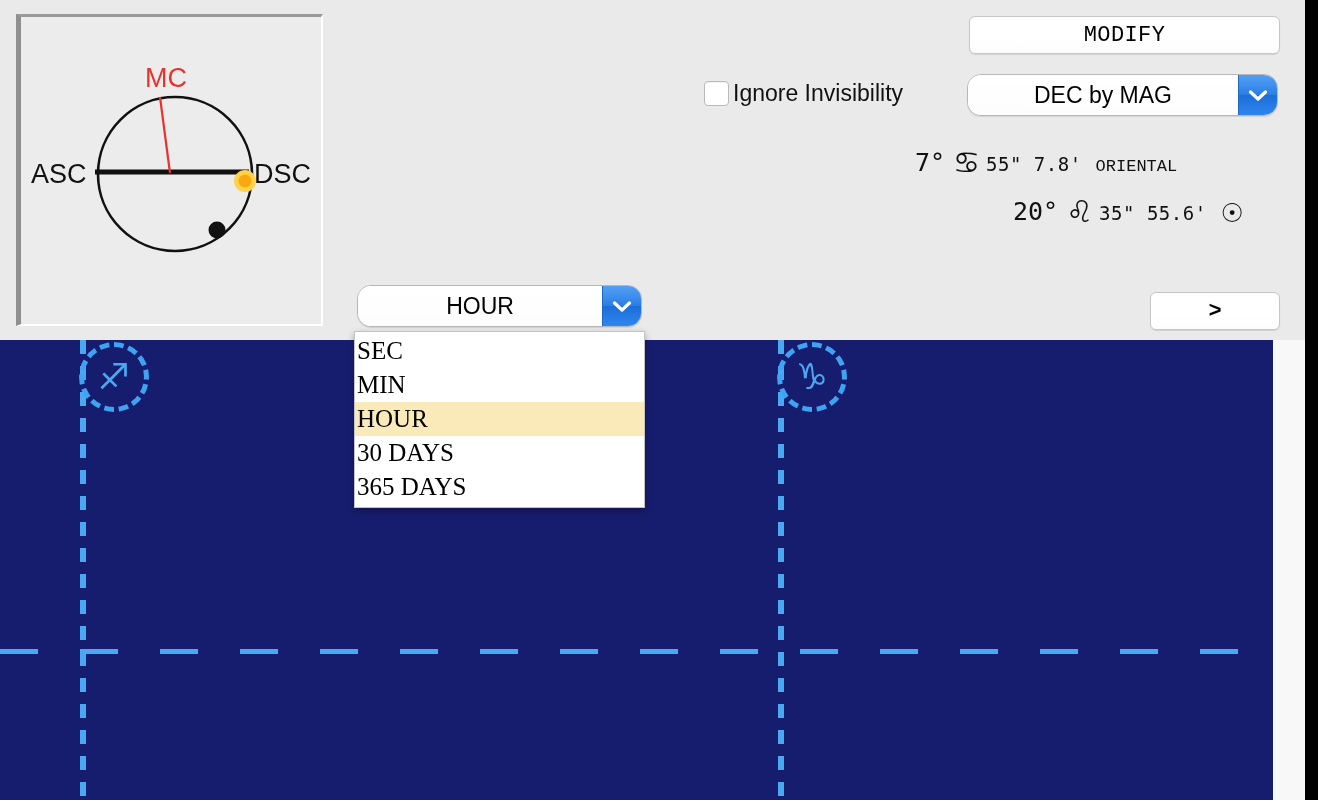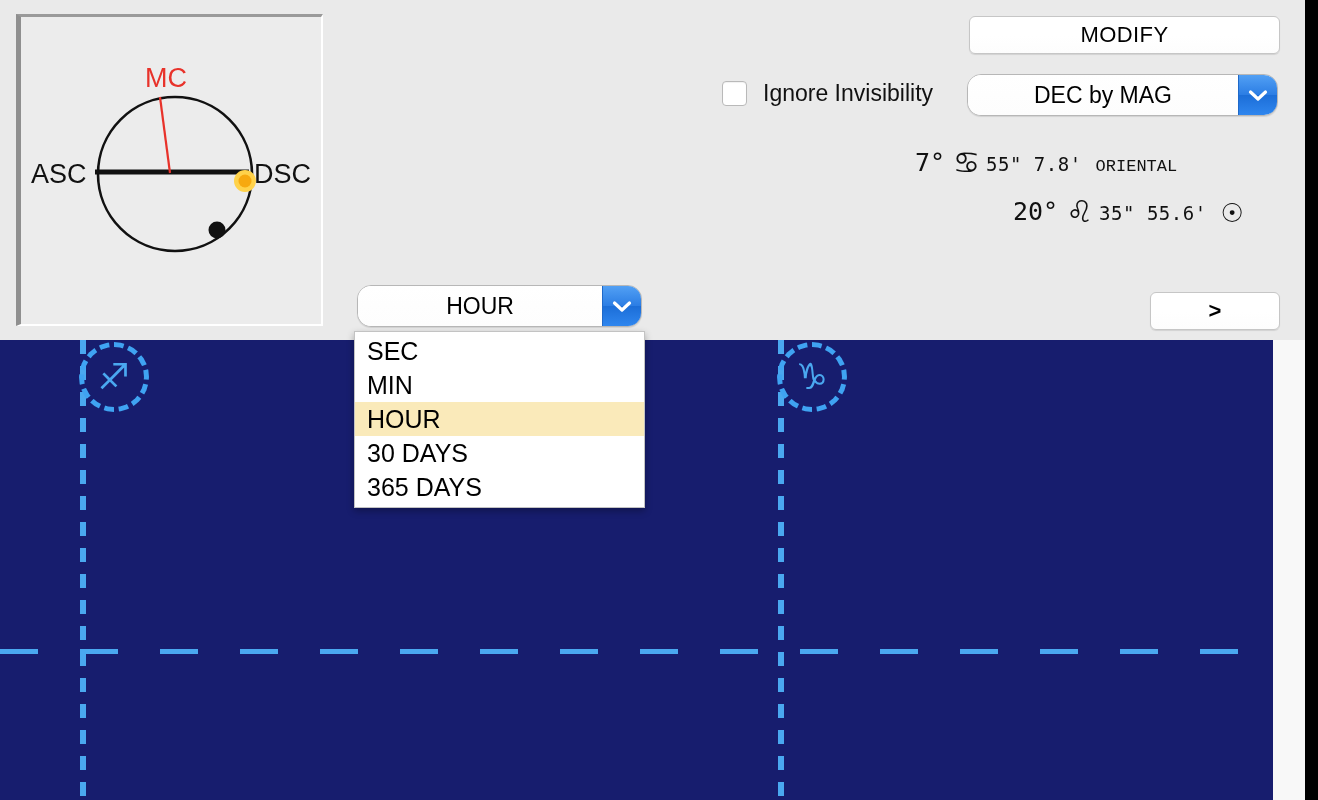--- a/index.html
+++ b/index.html
@@ -49,21 +49,21 @@
   #wheel-svg { display:block; }
 
   
   .btn {
     background: linear-gradient(to bottom, #ffffff 0%, #ffffff 52%, #fdfdfd 100%);
     border: 1px solid #c6c6c6;
     border-radius: 6px;
     box-shadow: 0 1px 1px rgba(0,0,0,0.10);
     color: #000;
     text-align: center;
-    font-family: Liberation Sans, sans-serif;
+    font-family: Liberation Mono, monospace;
     cursor: default;
     display: flex;
     align-items: center;
     justify-content: center;
     box-sizing: border-box;
   }
   #modify-button {
     position: absolute;
     left: 969px; top: 16px;
     width: 311px; height: 38px;
@@ -74,24 +74,24 @@
     position: absolute;
     left: 1150px; top: 292px;
     width: 130px; height: 38px;
     font-size: 22px;
     font-weight: bold;
   }
 
   
   #ignore-invisibility-row {
     position: absolute;
-    left: 722px; top: 80px;
-    display: flex;
-    align-items: center;
-    gap: 16px;
+    left: 704px; top: 80px;
+    display: flex;
+    align-items: center;
+    gap: 4px;
   }
   #ignore-invisibility-checkbox {
     width: 25px; height: 25px;
     background: #ffffff;
     border: 1px solid #b9b9b9;
     border-radius: 4px;
     box-sizing: border-box;
     box-shadow: inset 0 1px 1px rgba(0,0,0,0.06);
   }
   #ignore-invisibility-label {
@@ -190,25 +190,25 @@
     background: #ffffff;
     border: 1px solid #c3c3c3;
     box-shadow: 0 3px 7px rgba(0,0,0,0.30);
     z-index: 40;
     padding: 2px 0 3px 0;
     box-sizing: border-box;
   }
   .menu-item {
     height: 34px;
     line-height: 34px;
-    padding-left: 12px;
+    padding-left: 2px;
     font-size: 25px;
     color: #000;
     white-space: nowrap;
-    font-family: Liberation Sans, sans-serif;
+    font-family: Liberation Serif, serif;
   }
   .menu-item.selected {
     background: #faeaba;
   }
 
   
   #sky {
     position: absolute;
     left: 0; top: 340px;
     width: 1273px;

